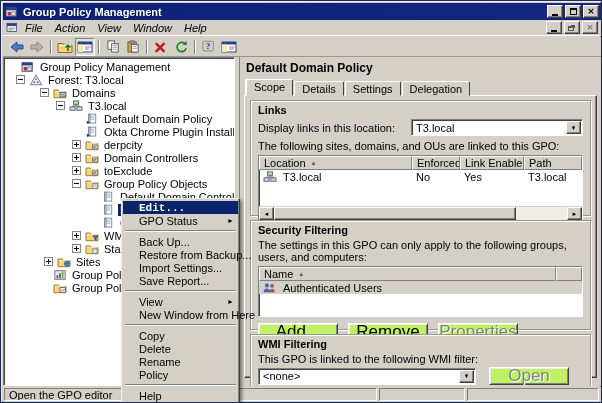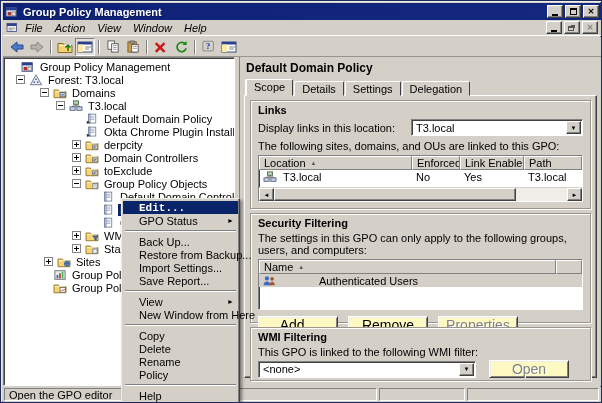--- a/index.html
+++ b/index.html
@@ -70,42 +70,42 @@
   .combo { display:flex; height:17px; background:#fff; border:1px solid; border-color:#808080 #fff #fff #808080;
            box-shadow: inset 1px 1px 0 #404040; align-items:center; }
   .combo .val { flex:1; padding:0 4px; white-space:nowrap; overflow:hidden; }
   .combo .drop { width:15px; height:13px; margin:1px; background:#d4d0c8; border:1px solid;
                  border-color:#fff #404040 #404040 #fff; box-shadow: inset -1px -1px 0 #808080;
                  display:flex; align-items:center; justify-content:center; font-size:6px; color:#000; }
   .combo-links { width:172px; margin-left:auto; }
   .combo-wmi { width:218px; }
 
   .listview { background:#fff; border:1px solid; border-color:#808080 #fff #fff #808080; box-shadow: inset 1px 1px 0 #404040; }
-  .lv-links { height:47px; display:flex; flex-direction:column; }
+  .lv-links { height:66px; display:flex; flex-direction:column; }
   .lv-sec { height:51px; display:flex; flex-direction:column; }
   .lv-head { display:flex; flex:none; height:14px; }
   .colhdr { background:#d4d0c8; border:1px solid; border-color:#fff #808080 #808080 #fff;
             padding:0 4px; display:flex; align-items:center; white-space:nowrap; overflow:hidden; }
   .sort { font-size:6px; color:#555; margin-left:5px; }
   .lv-body { flex:1; overflow:hidden; }
   .lv-row { display:flex; height:13px; align-items:center; }
   .lv-row .ico { width:15px; height:12px; margin:0 2px 0 3px; flex:none; }
   .lv-cell { padding:0 4px; white-space:nowrap; overflow:hidden; }
   .sel-row { background:#d4d0c8; }
   .hscroll { flex:none; height:14px; background:#efede8; display:flex; border-top:1px solid #d4d0c8; }
   .sb-btn { width:15px; height:100%; background:#d4d0c8; border:1px solid; border-color:#fff #404040 #404040 #fff;
             box-shadow: inset -1px -1px 0 #808080; display:flex; align-items:center; justify-content:center;
             font-size:6px; color:#000; }
   .sb-thumb { width:75%; height:100%; background:#d4d0c8; border:1px solid; border-color:#fff #404040 #404040 #fff;
               box-shadow: inset -1px -1px 0 #808080; }
   .sb-space { flex:1; }
 
-  .btn { height:18px; width:80px; background:#fef9c3; border:1px solid; border-color:#fff #404040 #404040 #fff;
+  .btn { height:18px; width:80px; background:#bef264; border:1px solid; border-color:#fff #404040 #404040 #fff;
          box-shadow: inset 1px 1px 0 #efede8, inset -1px -1px 0 #808080;
-         display:flex; align-items:center; justify-content:center; font-size:14px; }
+         display:flex; align-items:center; justify-content:center; font-size:17px; }
   .btn.disabled { color:#808080; text-shadow:1px 1px 0 #fff; }
   .btnrow { display:flex; gap:10px; margin-top:6px; }
   .wmirow { display:flex; align-items:center; margin-top:2px; }
   .btn-open { margin-left:auto; margin-right:14px; }
 
   
   .ctxmenu { position:absolute; left:120px; top:197px; width:119px; z-index:50; background:#d4d0c8;
              border:1px solid; border-color:#efede8 #404040 #404040 #efede8; box-shadow: inset -1px -1px 0 #808080, 2px 2px 3px rgba(0,0,0,.45);
              padding:2px 1px; }
   .cm-item { height:13px; display:flex; align-items:center; padding:0 6px 0 16px; white-space:nowrap; position:relative; }
@@ -527,21 +527,21 @@
             <div class="lv-body" id="sec-body">
                 <div class="lv-row sel-row">
                   <span class="ico">
                     <svg width="15" height="12" viewBox="0 0 16 14" xmlns="http://www.w3.org/2000/svg">
                       <circle cx="5" cy="4" r="2.4" fill="#3a6ac0"></circle>
                       <path d="M1 12c0-3 2-4.5 4-4.5S9 9 9 12z" fill="#3a6ac0"></path>
                       <circle cx="11" cy="4.5" r="2.2" fill="#a05a3a"></circle>
                       <path d="M7.8 12c0-2.6 1.6-4 3.2-4s3.2 1.4 3.2 4z" fill="#a05a3a"></path>
                     </svg>
                   </span>
-                  <span class="lv-cell" style="flex: 1 1 0%; margin-left: 36px;">Authenticated Users</span>
+                  <span class="lv-cell" style="flex: 1 1 0%;">Authenticated Users</span>
                 </div>
               </div>
           </div>
           <div class="btnrow">
             <span class="btn">Add...</span>
             <span class="btn">Remove</span>
             <span class="btn disabled">Properties</span>
           </div>
         </div>
 

